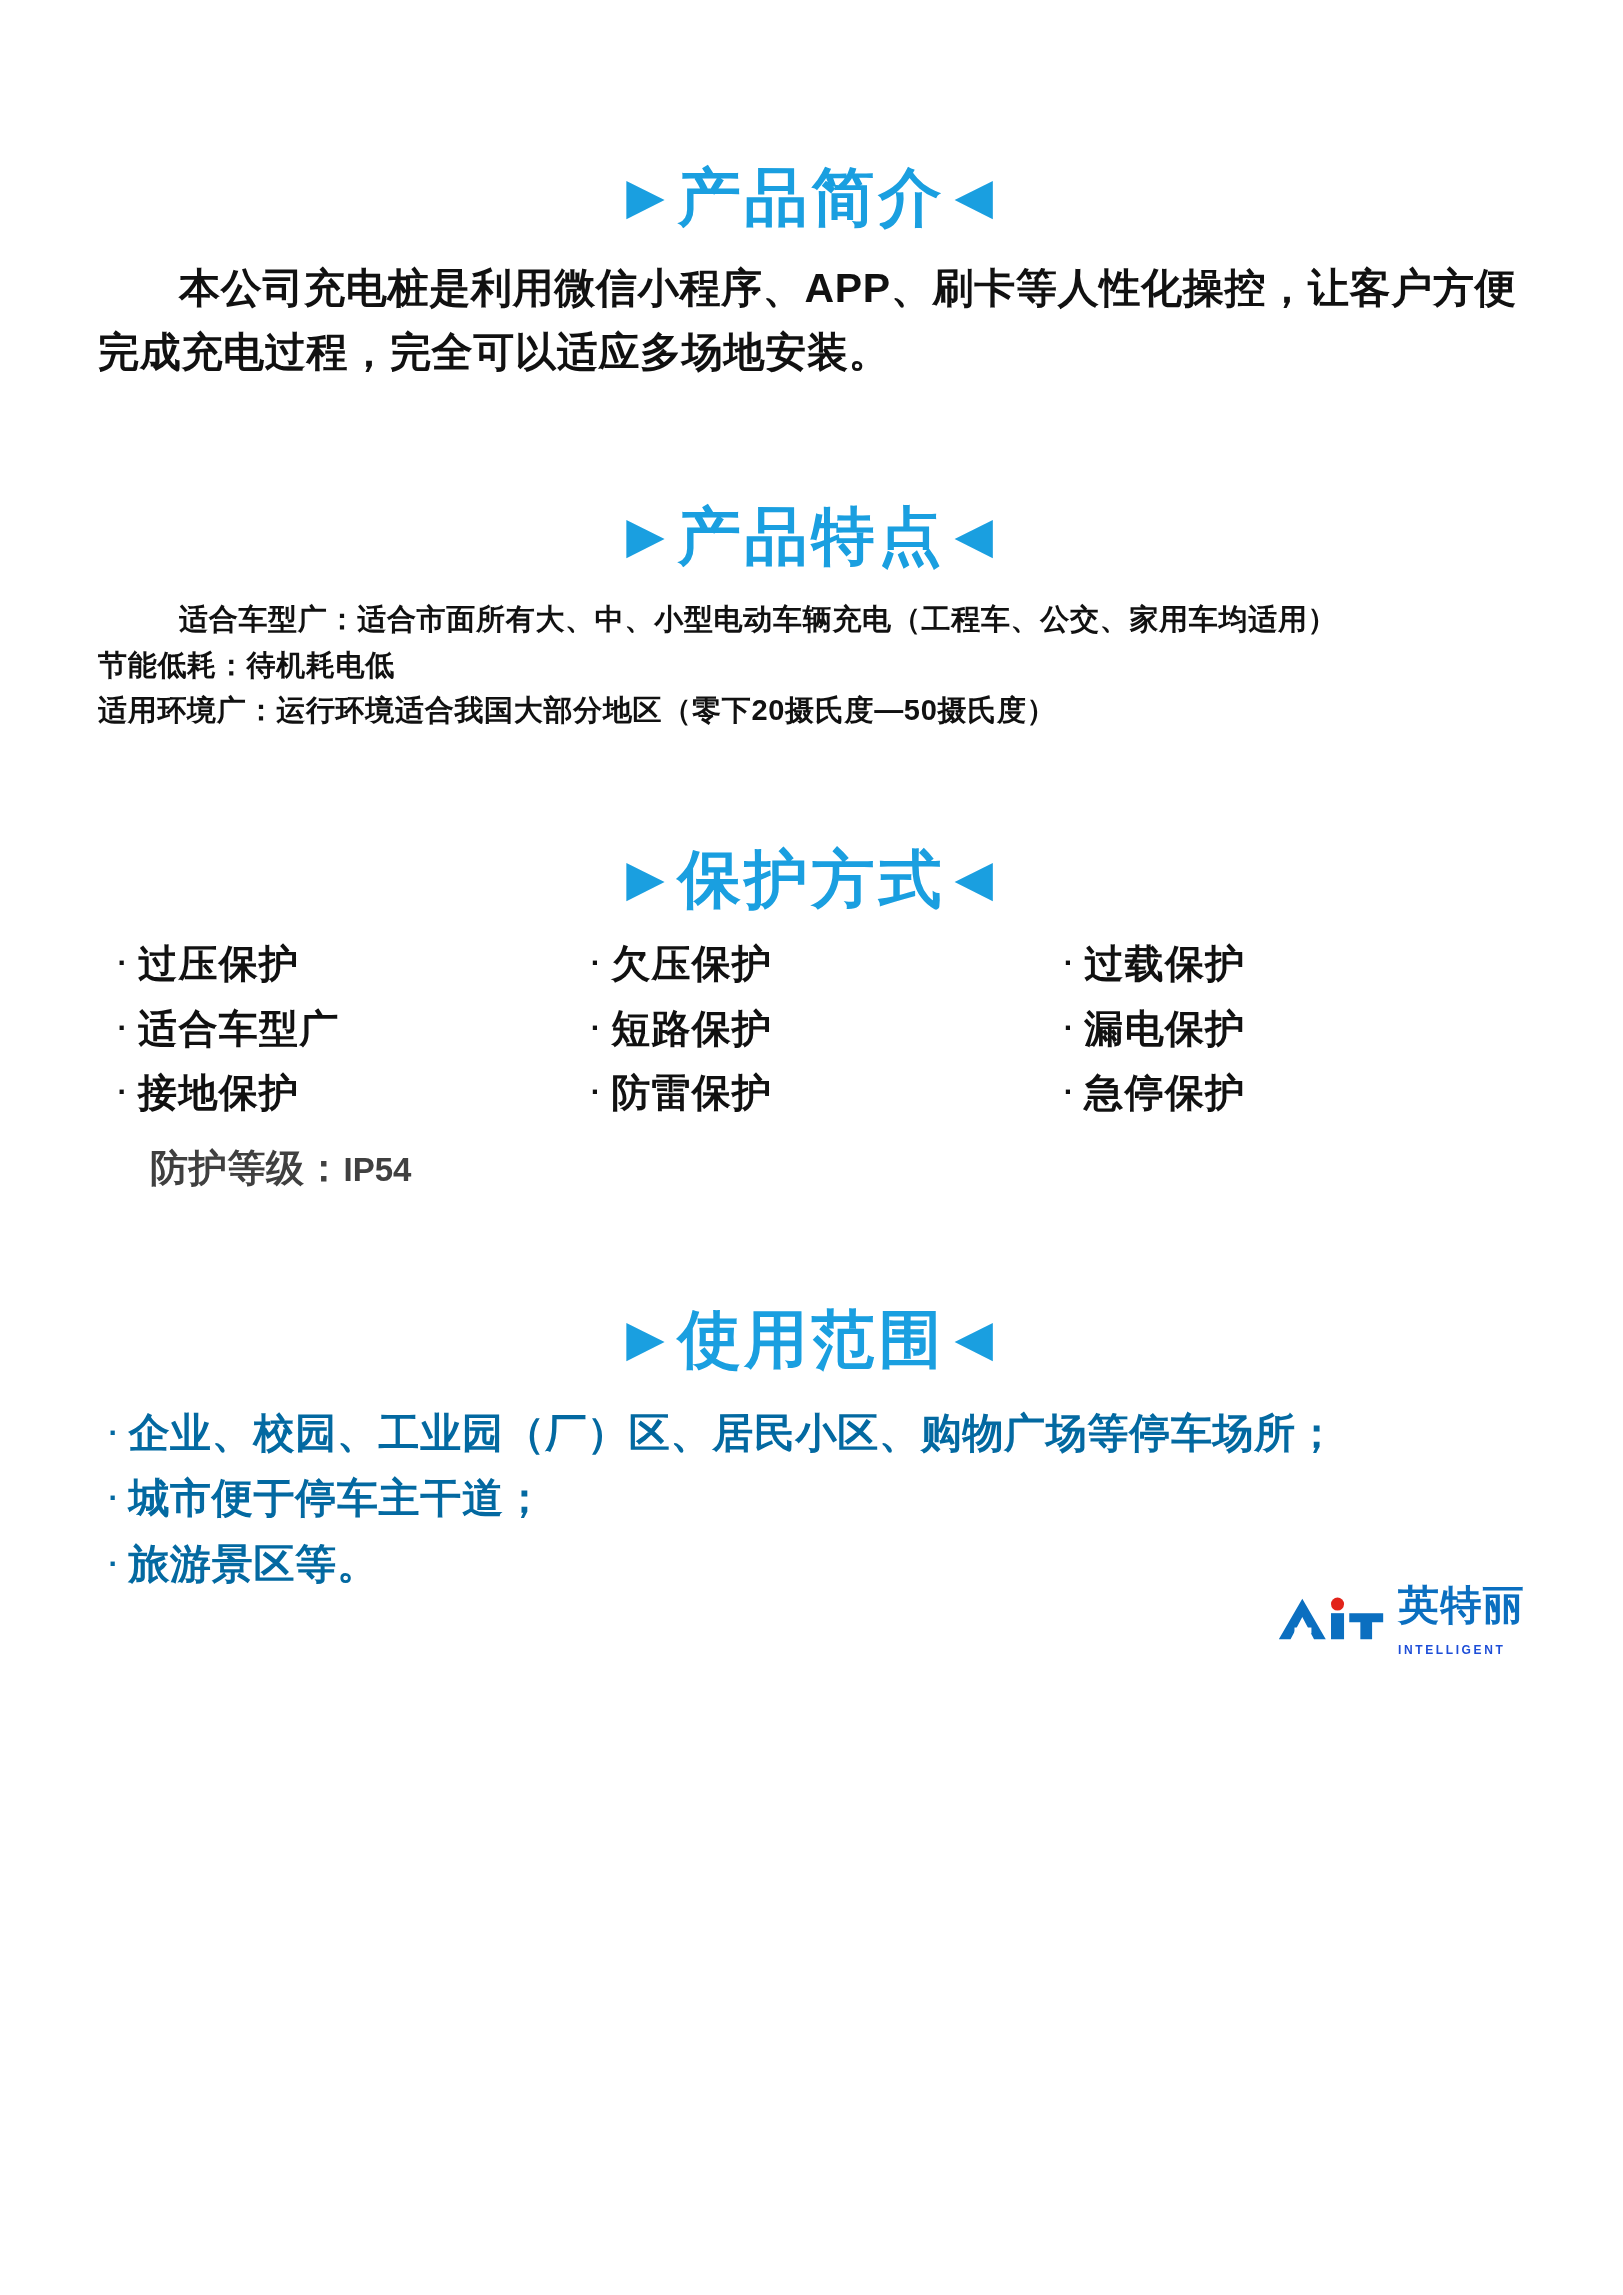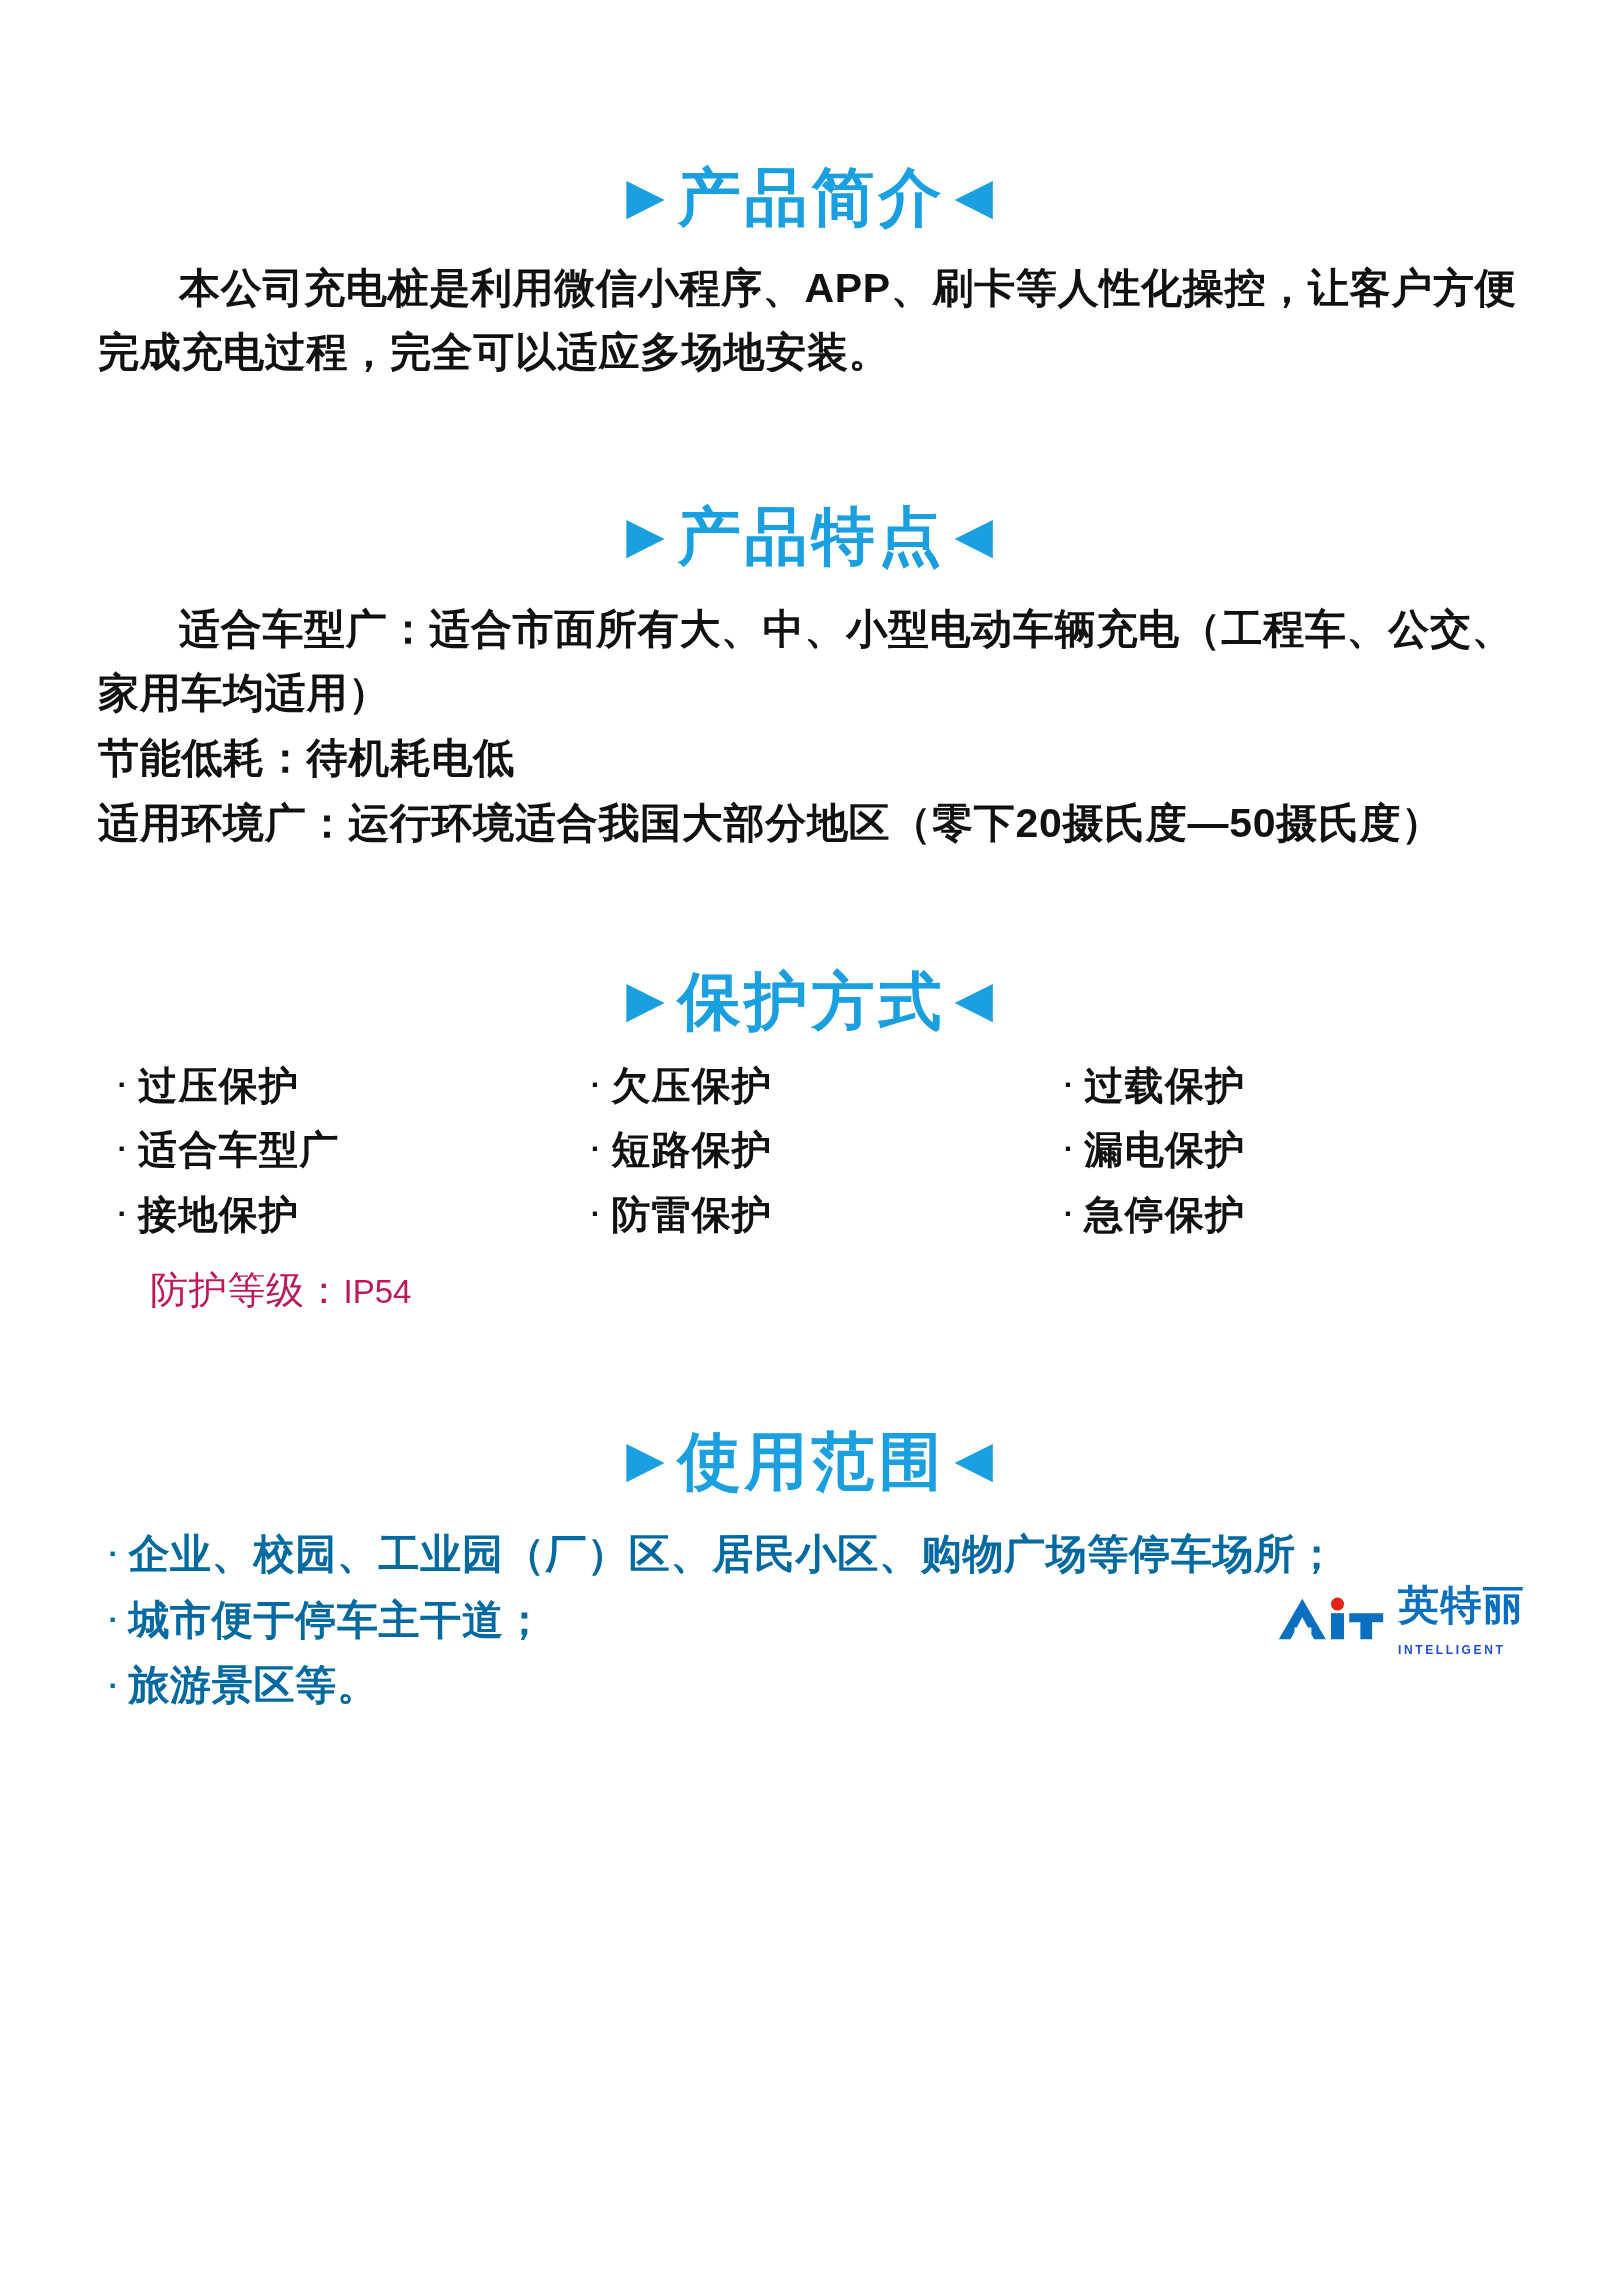--- a/index.html
+++ b/index.html
@@ -44,21 +44,21 @@
   .para {
     font-size: 41px;
     line-height: 1.55;
     color: #111111;
     font-weight: bold;
     letter-spacing: 0.7px;
   }
   .para.indent { text-indent: 81px; }
   .para-block { margin-top: 25px; }
   .para-line {
-    font-size: 41px;
+    font-size: 29px;
     line-height: 1.58;
     color: #111111;
     font-weight: bold;
     letter-spacing: 0.7px;
   }
 
   
   .protect-grid {
     display: grid;
     grid-template-columns: 1fr 1fr 1fr;
@@ -79,22 +79,22 @@
   .protect-item .dot {
     display: inline-block;
     margin-right: 9.2px;
     font-size: 30px;
     vertical-align: 3.9px;
   }
   .ip-line {
     margin-top: 23.5px;
     padding-left: 52px;
     font-size: 38px;
-    font-weight: normal;
-    color: #be185d;
+    font-weight: bold;
+    color: #404040;
     letter-spacing: 0.7px;
   }
   .ip-line .val {
     font-size: 33px;
     letter-spacing: 0;
   }
 
   
   .usage-list {
     margin-top: 26px;

